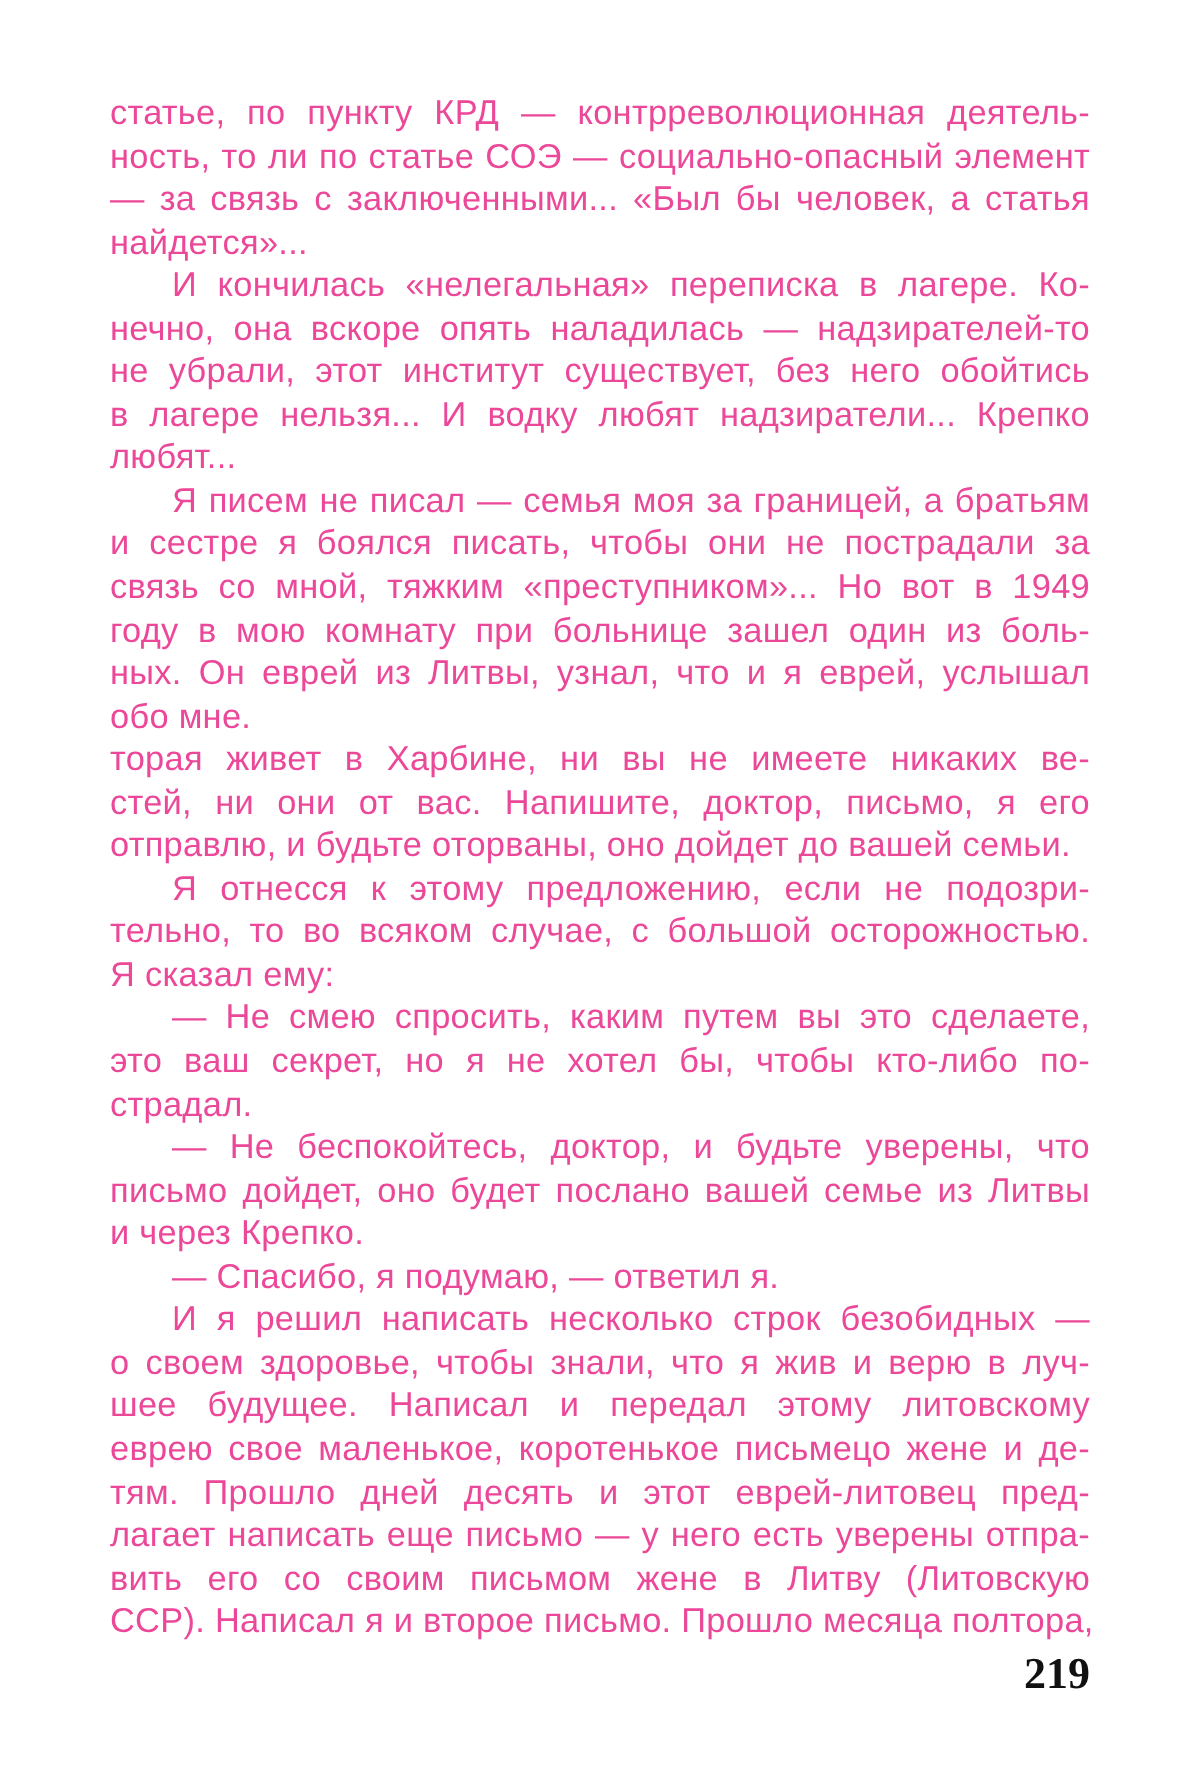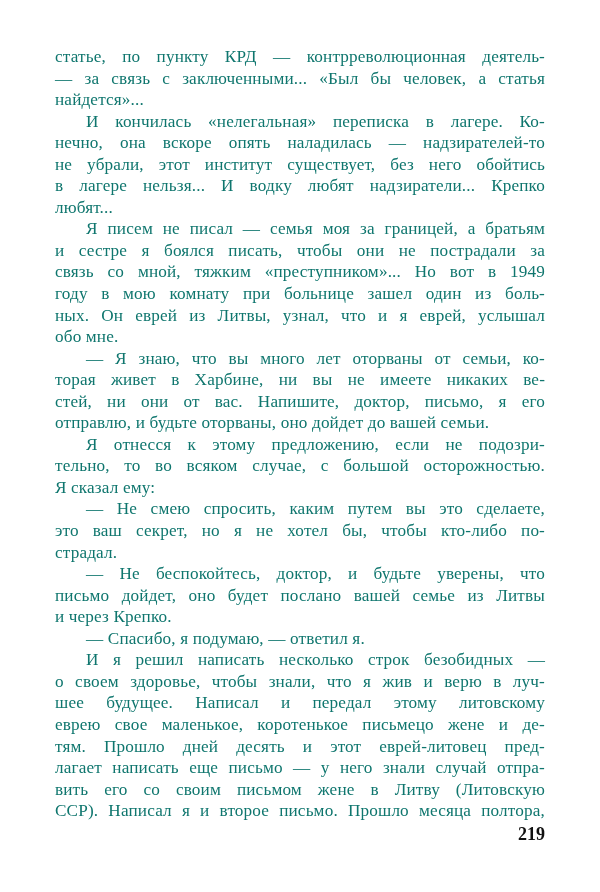--- a/index.html
+++ b/index.html
@@ -1,59 +1,59 @@
 <!DOCTYPE html>
 <html><head>
 <meta charset="utf-8">
 <style>
   html, body { margin: 0; padding: 0; background: #ffffff; }
   body { width: 600px; height: 892px; position: relative; overflow: hidden; }
   .page {
     position: absolute; left: 55px; top: 46px; width: 490px;
-    font-family: Liberation Serif, serif;
-    font-size: 17.2px; line-height: 21.55px; color: #0f766e;
+    font-family: Liberation Sans, sans-serif;
+    font-size: 17.2px; line-height: 21.55px; color: #ec4899;
   }
   .line {
     display: block; white-space: nowrap; height: 21.55px;
     text-align: justify; text-align-last: justify; letter-spacing: 0.15px;
   }
   .line.last { text-align-last: left; }
   .line.indent { padding-left: 31px; }
   .page-number {
     position: absolute; right: 55px; top: 824px;
     font-family: "Liberation Serif", "DejaVu Serif", serif;
-    font-weight: bold; font-size: 18px; color: #111;
+    font-weight: bold; font-size: 22px; color: #111;
   }
 </style>
 </head>
 <body>
 
 <div class="page">
   <div>
     <span class="line">статье, по пункту КРД — контрреволюционная деятель-</span>
+    <span class="line">ность, то ли по статье СОЭ — социально-опасный элемент</span>
     <span class="line">— за связь с заключенными... «Был бы человек, а статья</span>
     <span class="line last">найдется»...</span>
   </div>
   <div>
     <span class="line indent">И кончилась «нелегальная» переписка в лагере. Ко-</span>
     <span class="line">нечно, она вскоре опять наладилась — надзирателей-то</span>
     <span class="line">не убрали, этот институт существует, без него обойтись</span>
     <span class="line">в лагере нельзя... И водку любят надзиратели... Крепко</span>
     <span class="line last">любят...</span>
   </div>
   <div>
     <span class="line indent">Я писем не писал — семья моя за границей, а братьям</span>
     <span class="line">и сестре я боялся писать, чтобы они не пострадали за</span>
     <span class="line">связь со мной, тяжким «преступником»... Но вот в 1949</span>
     <span class="line">году в мою комнату при больнице зашел один из боль-</span>
     <span class="line">ных. Он еврей из Литвы, узнал, что и я еврей, услышал</span>
     <span class="line last">обо мне.</span>
   </div>
   <div>
-    <span class="line indent">— Я знаю, что вы много лет оторваны от семьи, ко-</span>
     <span class="line">торая живет в Харбине, ни вы не имеете никаких ве-</span>
     <span class="line">стей, ни они от вас. Напишите, доктор, письмо, я его</span>
     <span class="line last">отправлю, и будьте оторваны, оно дойдет до вашей семьи.</span>
   </div>
   <div>
     <span class="line indent">Я отнесся к этому предложению, если не подозри-</span>
     <span class="line">тельно, то во всяком случае, с большой осторожностью.</span>
     <span class="line last">Я сказал ему:</span>
   </div>
   <div>
@@ -68,19 +68,19 @@
   </div>
   <div>
     <span class="line indent last">— Спасибо, я подумаю, — ответил я.</span>
   </div>
   <div>
     <span class="line indent">И я решил написать несколько строк безобидных —</span>
     <span class="line">о своем здоровье, чтобы знали, что я жив и верю в луч-</span>
     <span class="line">шее будущее. Написал и передал этому литовскому</span>
     <span class="line">еврею свое маленькое, коротенькое письмецо жене и де-</span>
     <span class="line">тям. Прошло дней десять и этот еврей-литовец пред-</span>
-    <span class="line">лагает написать еще письмо — у него знали случай отпра-</span>
+    <span class="line">лагает написать еще письмо — у него есть уверены отпра-</span>
     <span class="line">вить его со своим письмом жене в Литву (Литовскую</span>
     <span class="line">ССР). Написал я и второе письмо. Прошло месяца полтора,</span>
   </div>
 </div>
 
 <div class="page-number">219</div>
 
 </body></html>

